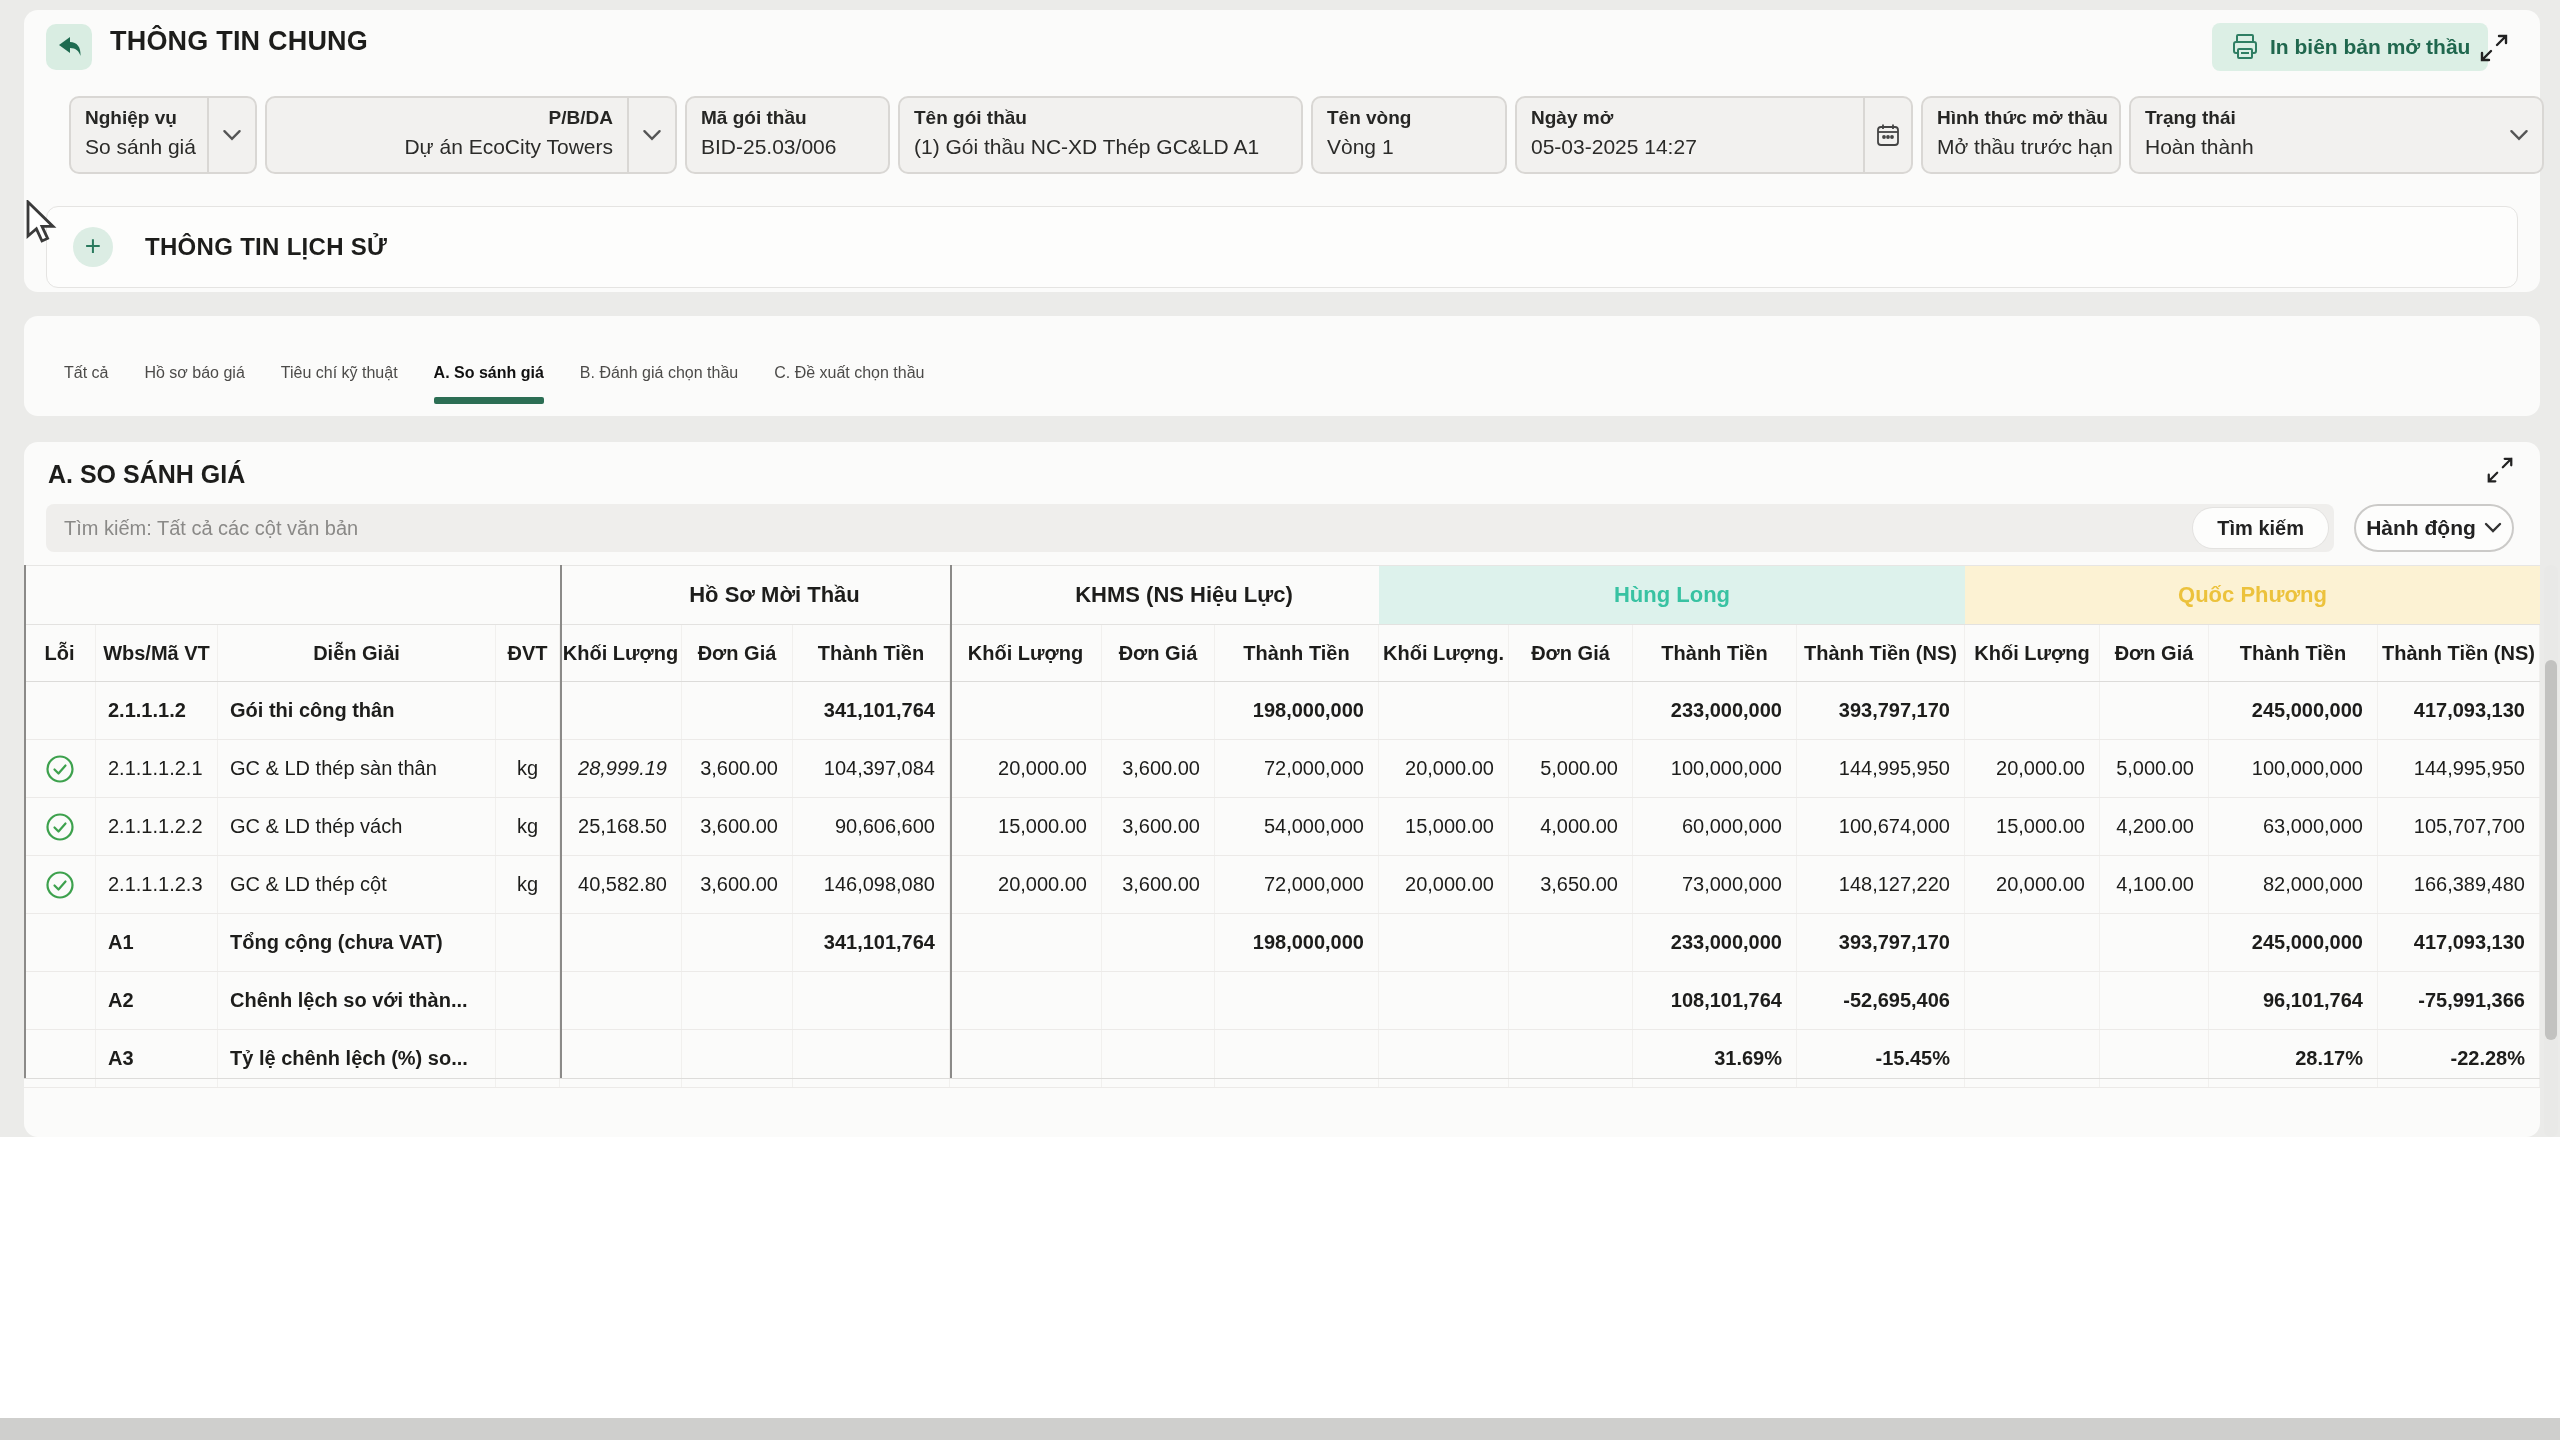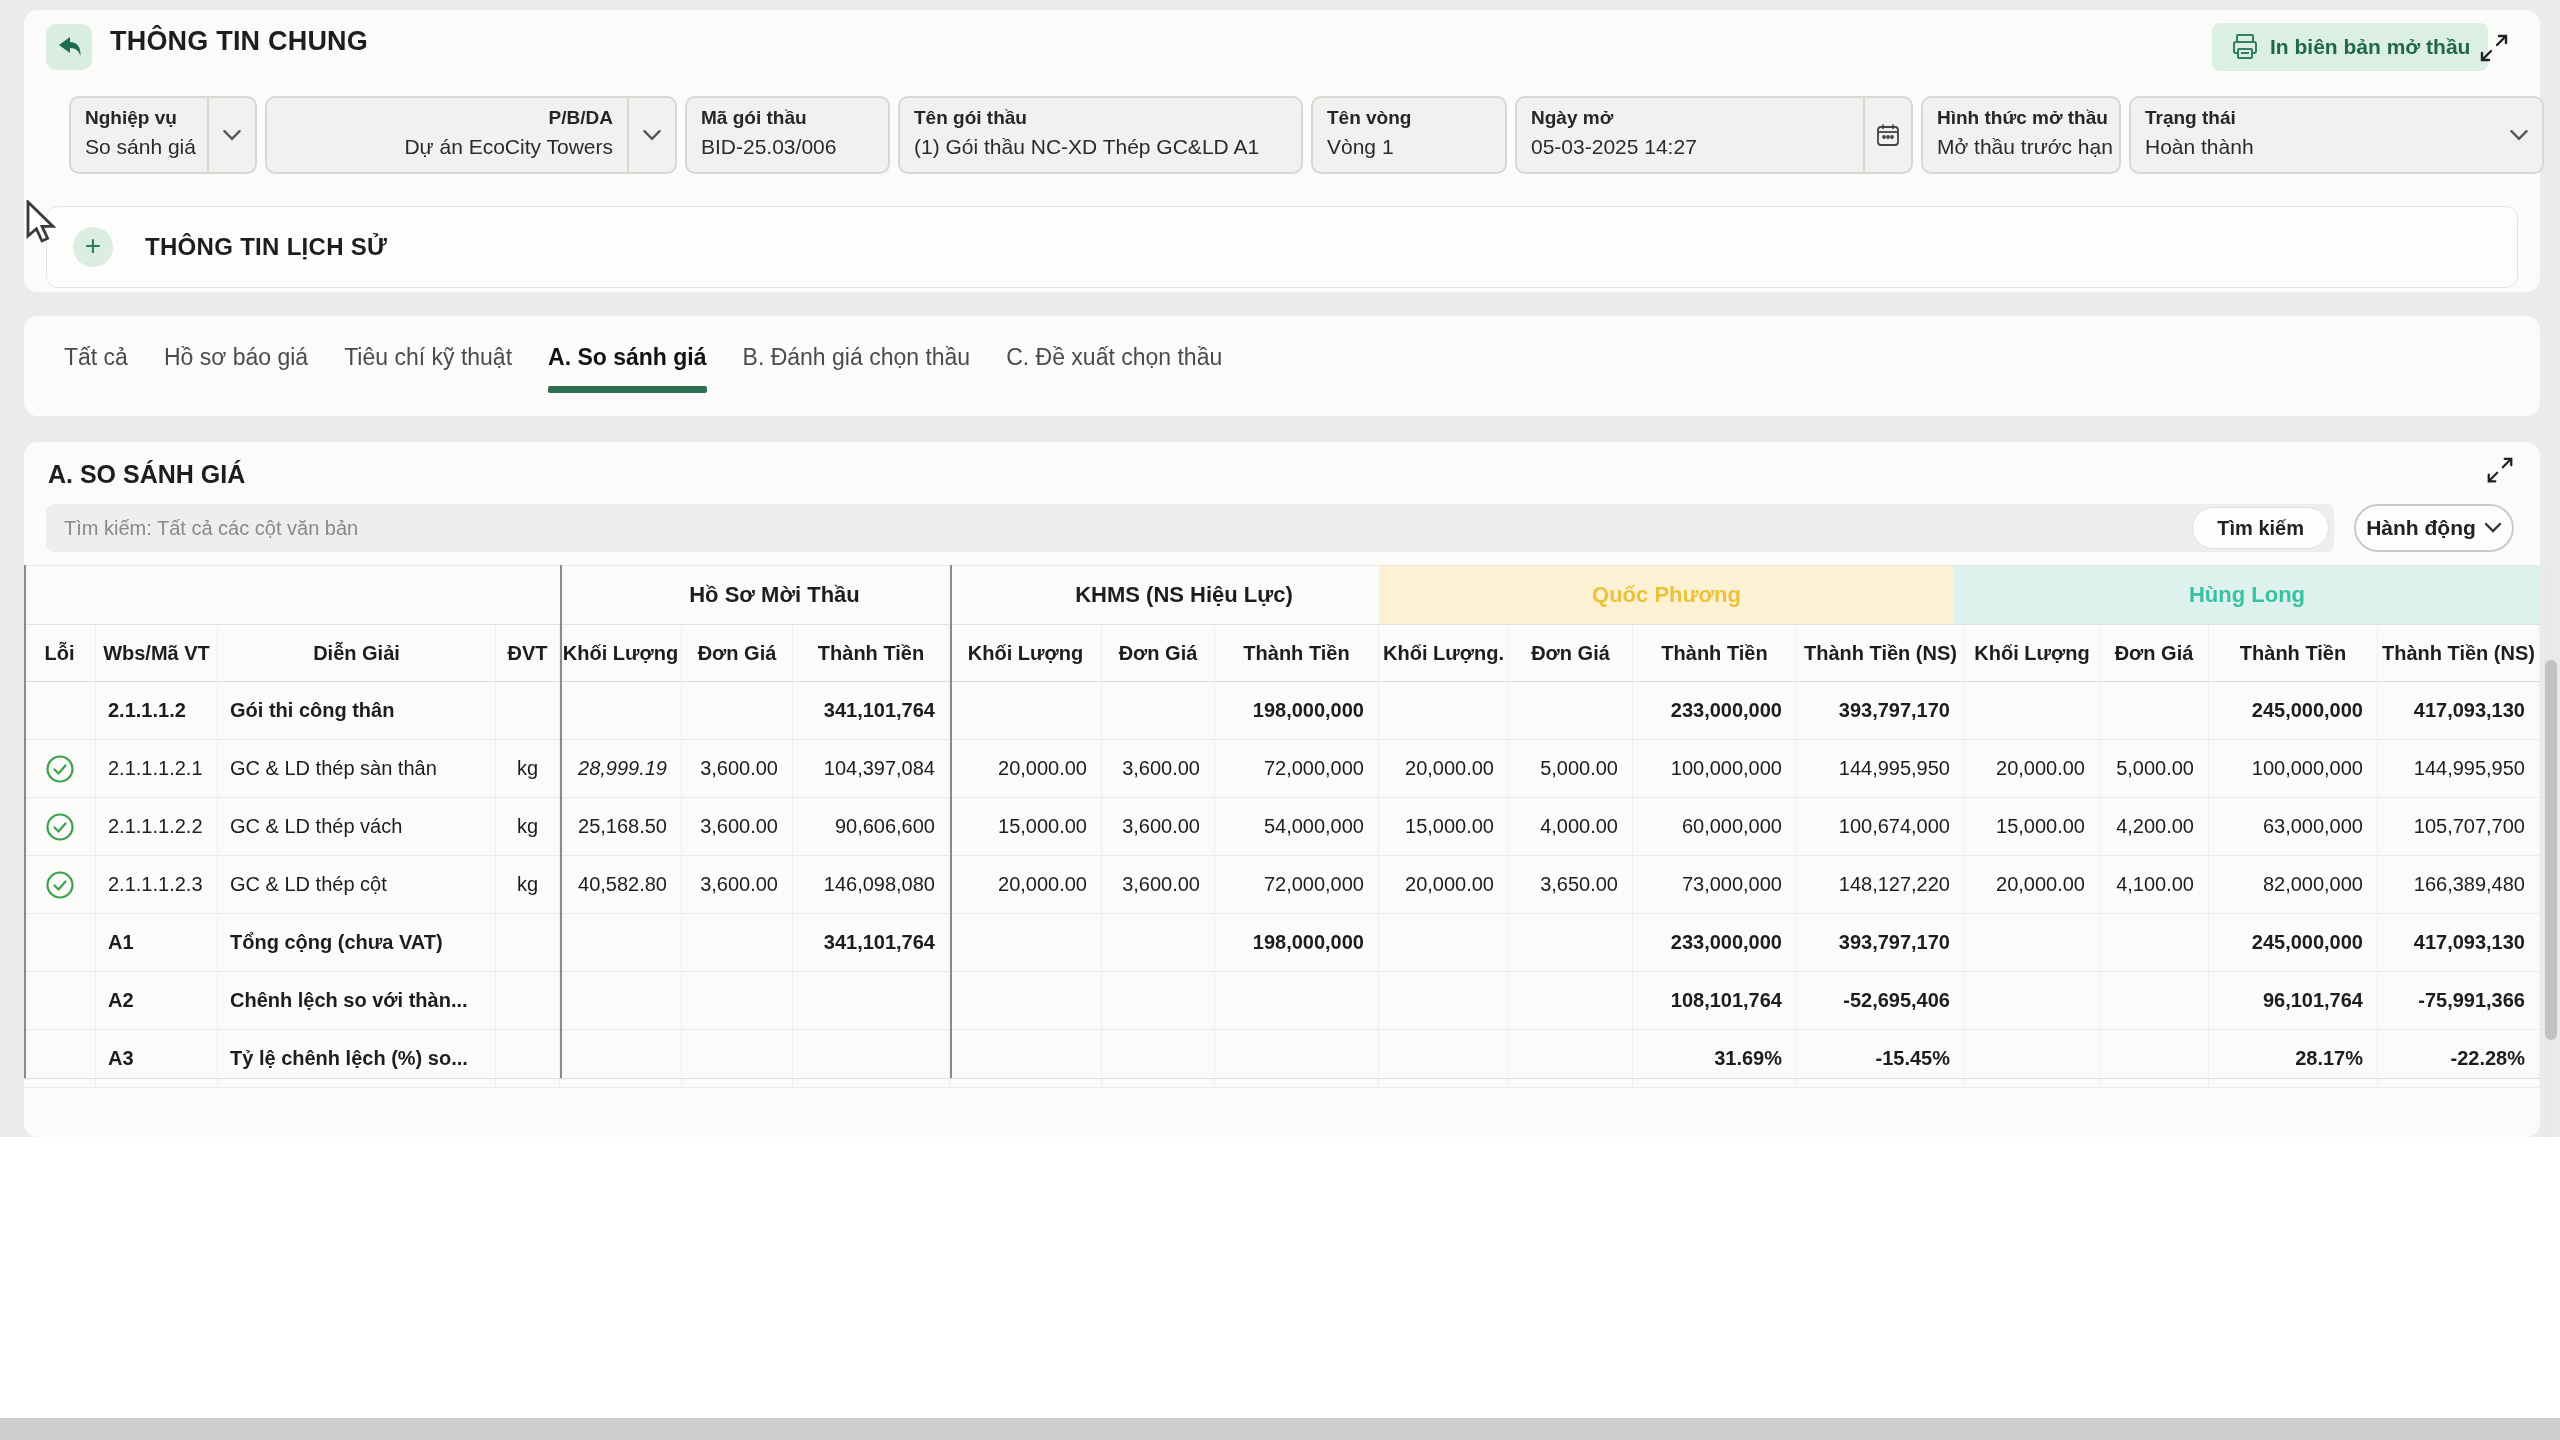--- a/index.html
+++ b/index.html
@@ -34,21 +34,21 @@
 
   
   .history-bar{position:absolute;left:22px;top:196px;width:2472px;height:82px;background:#fdfdfc;
                border:1px solid #e5e4e2;border-radius:12px;box-sizing:border-box;display:flex;align-items:center;cursor:pointer;}
   .plus-ic{width:40px;height:40px;border-radius:50%;background:#dcede4;color:#2a7a5e;font-size:28px;line-height:38px;
            text-align:center;margin-left:26px;font-weight:400;}
   .hist-title{font-size:24px;font-weight:bold;margin-left:32px;letter-spacing:.3px;}
 
   
   .tabs{position:absolute;left:40px;top:28px;display:flex;gap:36px;}
-  .tab{font-size:23px;color:#4c4b49;cursor:pointer;position:relative;padding-bottom:22px;}
+  .tab{font-size:16px;color:#4c4b49;cursor:pointer;position:relative;padding-bottom:22px;margin-top:20px;}
   .tab.active{color:#111;font-weight:bold;}
   .tab.active::after{content:"";position:absolute;left:0;right:0;bottom:0;height:7px;background:#2c6e54;border-radius:2px;}
 
   
   .sec-title{position:absolute;left:24px;top:18px;font-size:25px;font-weight:bold;margin:0;}
   .search-bar{position:absolute;left:22px;top:62px;width:2288px;height:48px;background:#efeeec;border-radius:8px;
               display:flex;align-items:center;box-sizing:border-box;padding:0 6px 0 18px;}
   .search-ph{font-size:20px;color:#8a8987;flex:1;}
   .search-btn{height:40px;padding:0 24px;border:none;border-radius:20px;background:#fdfdfc;font-size:20px;font-weight:600;
               color:#222;cursor:pointer;font-family:inherit;box-shadow:0 0 0 1px #e3e2e0;}
@@ -224,22 +224,22 @@
       <svg width="18" height="12" viewBox="0 0 18 12" fill="none" stroke="#333" stroke-width="2.4" stroke-linecap="round">
           <path d="M2 2 L9 9 L16 2"></path>
         </svg>
     </button>
 
     <div class="tbl" id="tbl">
         <div class="trow grp-row">
           <div class="tc grp" style="width: 536px;"></div>
           <div class="tc grp" style="width: 429px;">Hồ Sơ Mời Thầu</div>
           <div class="tc grp" style="width: 390px;">KHMS (NS Hiệu Lực)</div>
+          <div class="tc grp teal" style="width: 586px;">Hùng Long</div>
           <div class="tc grp yellow" style="width: 575px;">Quốc Phương</div>
-          <div class="tc grp teal" style="width: 586px;">Hùng Long</div>
         </div>
         <div class="trow hdr-row2">
           <div class="tc" style="width: 72px;">Lỗi</div>
           <div class="tc" style="width: 122px;">Wbs/Mã VT</div>
           <div class="tc" style="width: 278px;">Diễn Giải</div>
           <div class="tc" style="width: 64px;">ĐVT</div>
           <div class="tc" style="width: 122px;">Khối Lượng</div>
           <div class="tc" style="width: 111px;">Đơn Giá</div>
           <div class="tc" style="width: 157px;">Thành Tiền</div>
           <div class="tc" style="width: 152px;">Khối Lượng</div>

